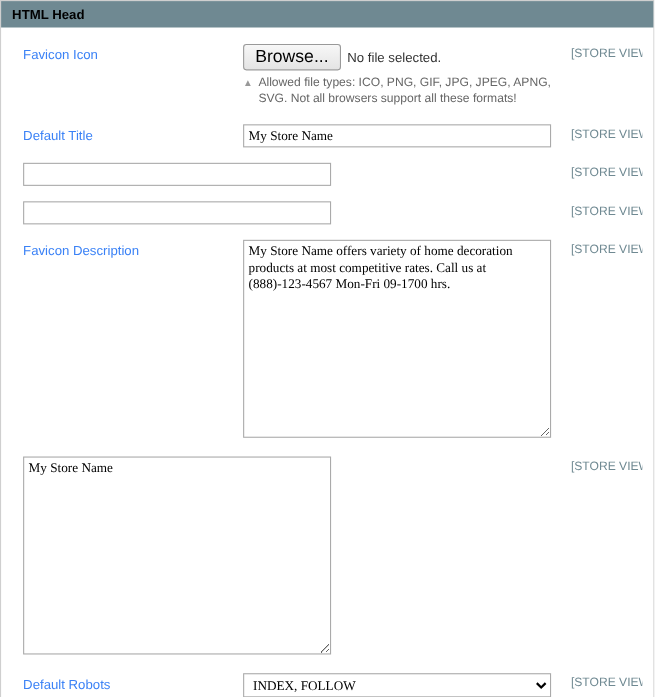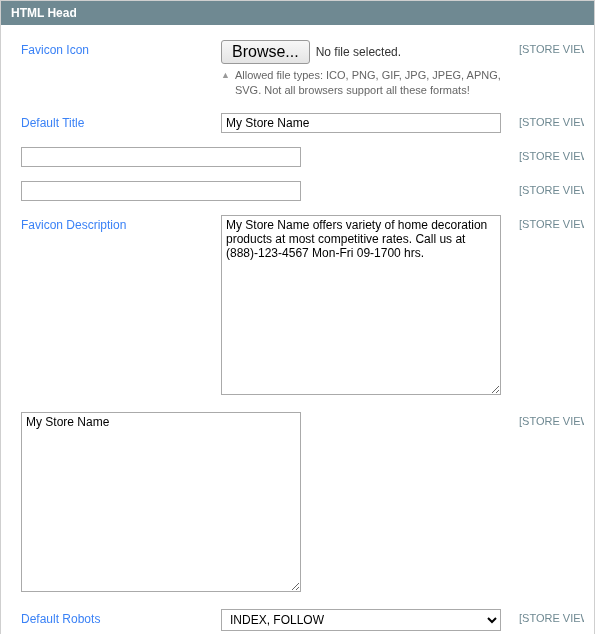--- a/index.html
+++ b/index.html
@@ -10,21 +10,21 @@
       color: #333;
       width: 595px;
       overflow: hidden;
     }
     .panel {
       border: 1px solid #cfcfcf;
       background: #fff;
     }
     .panel-header {
       background: #6f8992;
-      color: #ffffff;
+      color: #000000;
       font-weight: bold;
       padding: 5px 10px;
       font-size: 12px;
     }
     .panel-body {
       padding: 15px 10px 20px 20px;
     }
     .form-row {
       display: flex;
       align-items: flex-start;
@@ -46,21 +46,21 @@
       flex-shrink: 0;
       padding-left: 10px;
       padding-top: 3px;
       color: #6f8992;
       font-size: 11px;
       white-space: nowrap;
       overflow: hidden;
     }
     input[type="text"], textarea, select {
       width: 280px;
-      font-family: Liberation Sans, sans-serif;
+      font-family: Liberation Serif, serif;
       font-size: 12px;
       padding: 2px 4px;
       border: 1px solid #aaa;
       background: #fff;
     }
     textarea {
       height: 180px;
       resize: both;
     }
     select {

